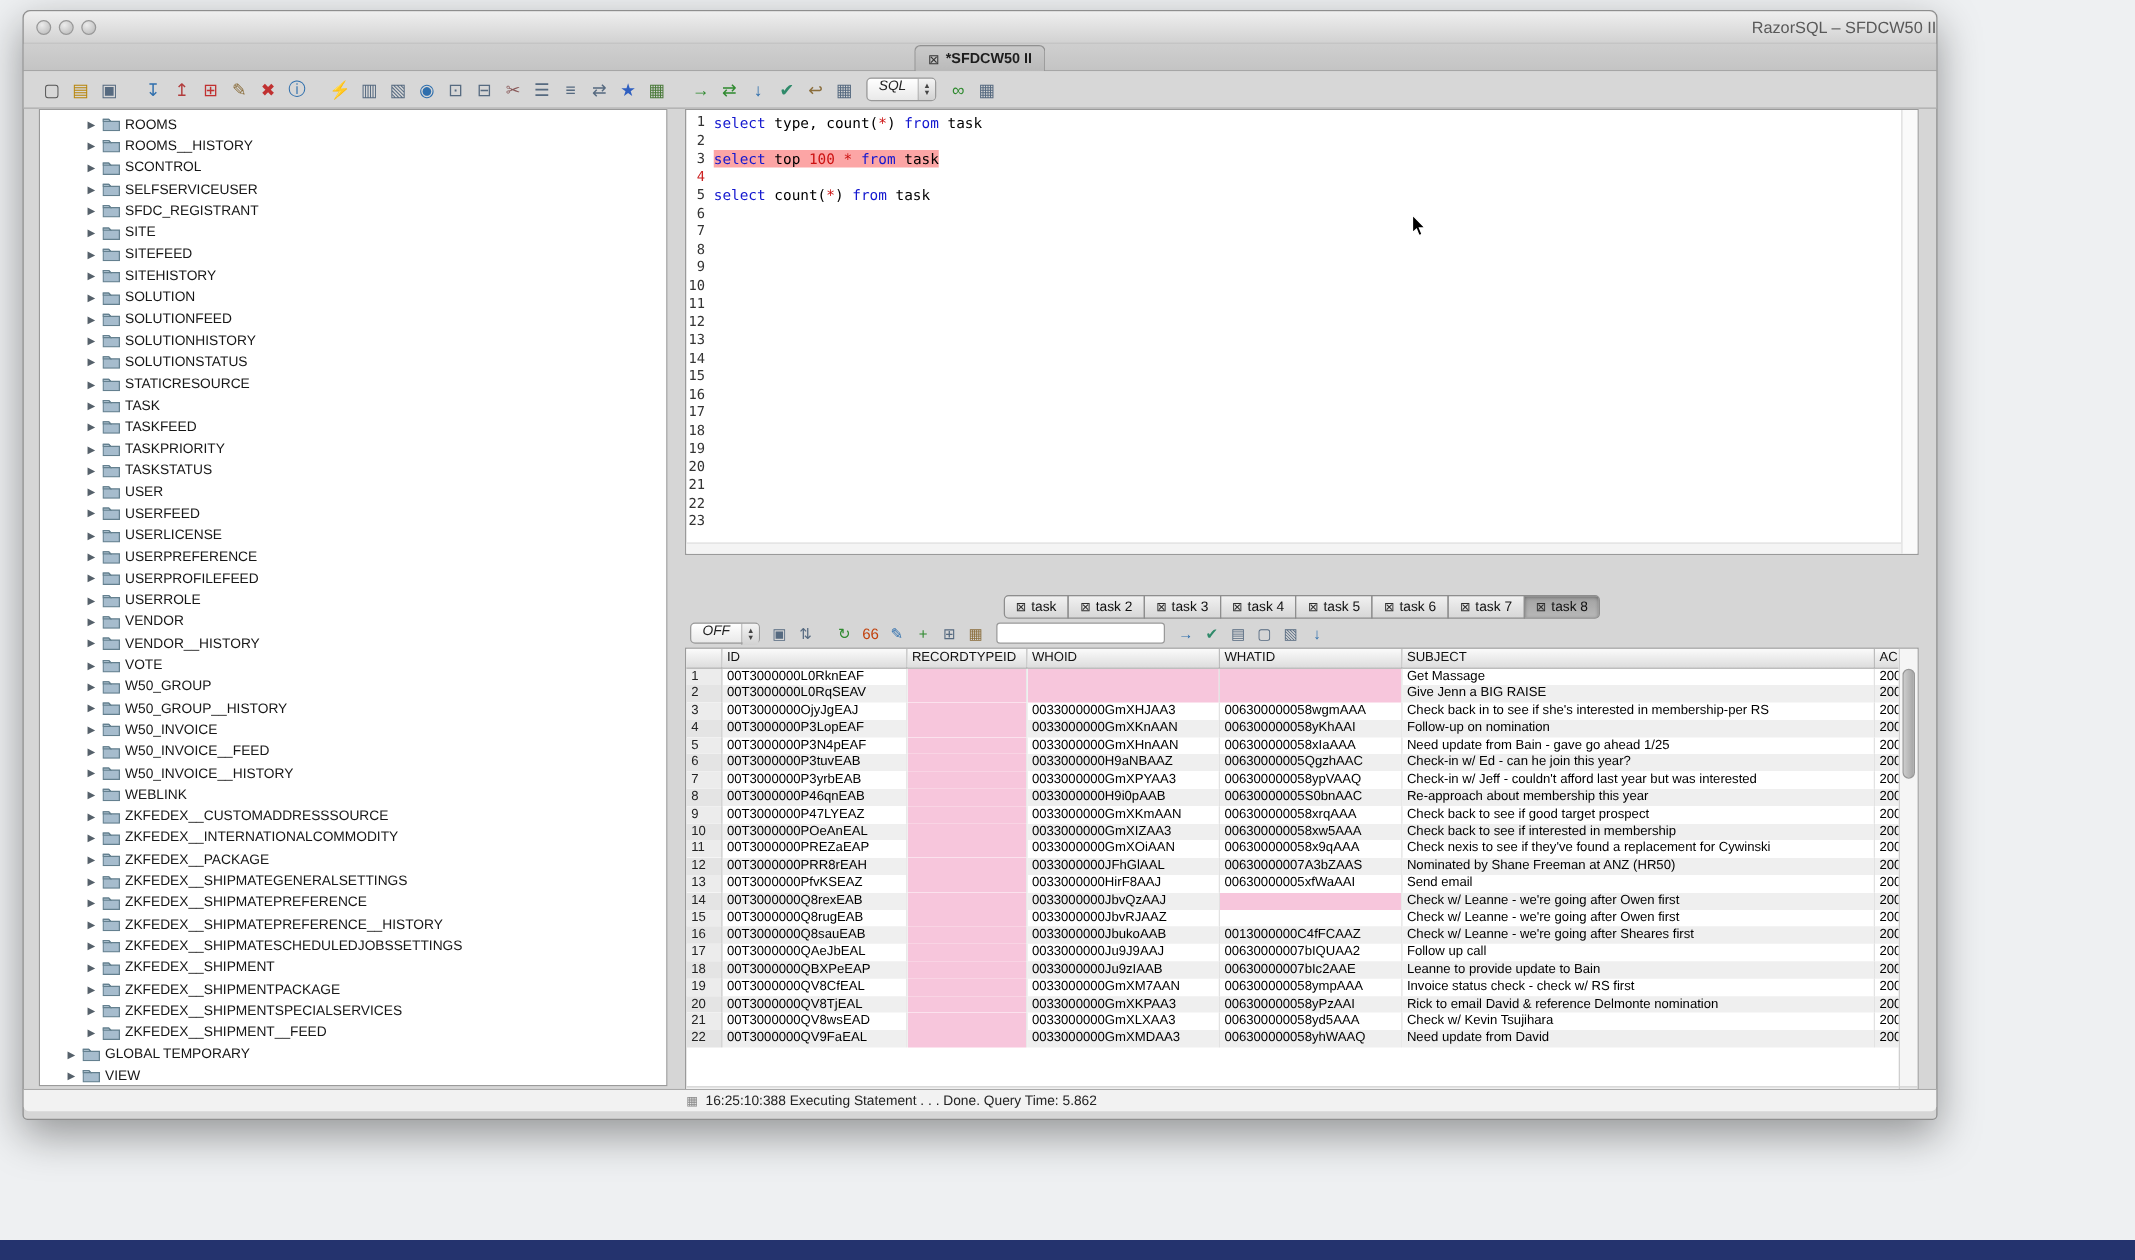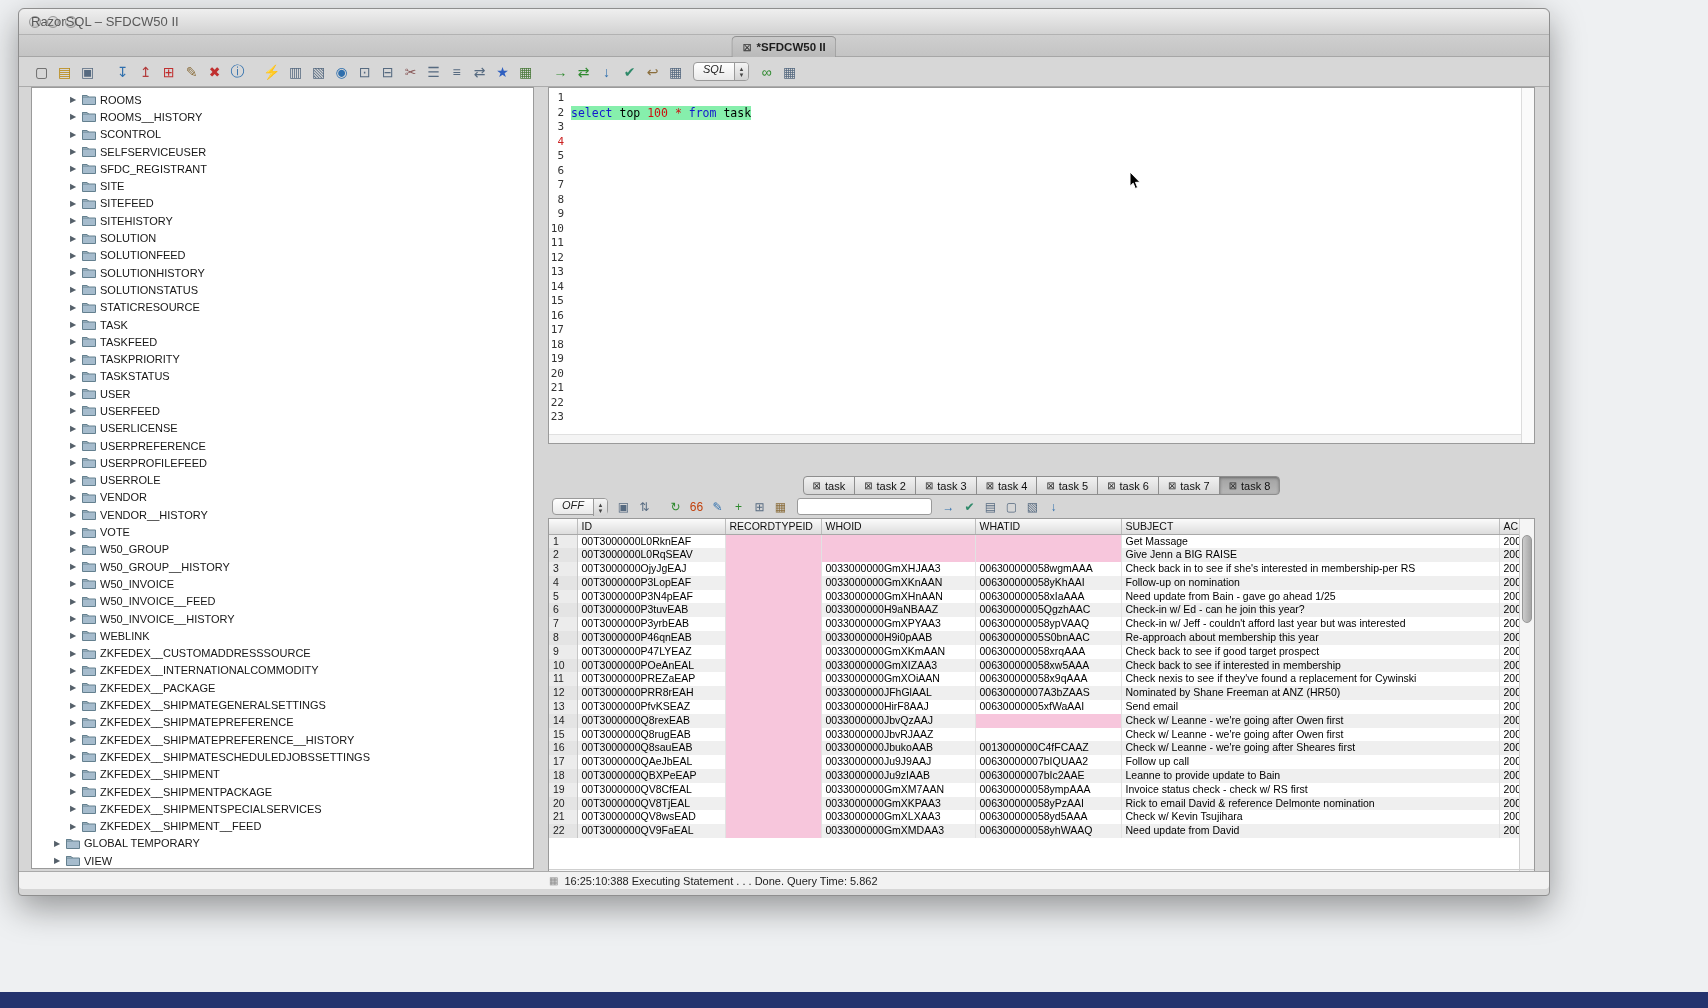--- a/index.html
+++ b/index.html
@@ -7,21 +7,21 @@
   body{background:#eef0f2;font-family:"Liberation Sans",sans-serif;overflow:hidden;position:relative;}
   .desktop-strip{position:absolute;left:0;bottom:0;width:100%;height:16px;background:#24336e;}
   .window{position:absolute;left:18px;top:8px;width:1532px;height:888px;background:#d6d6d6;border:1px solid #8e8e8e;
     border-radius:6px 6px 4px 4px;box-shadow:0 12px 34px rgba(0,0,0,.38);}
   
   .titlebar{position:absolute;left:0;top:0;right:0;height:26px;background:linear-gradient(#efefef,#d2d2d2);
     border-bottom:1px solid #b2b2b2;border-radius:6px 6px 0 0;}
   .lights{position:absolute;left:10px;top:7px;display:flex;gap:6px;}
   .light{width:12px;height:12px;border-radius:50%;background:radial-gradient(circle at 35% 30%,#ececec,#b6b6b6);
     border:1px solid #979797;display:inline-block;}
-  .title{position:absolute;left:12px;right:0;top:5px;text-align:left;font-size:13px;color:#595959;}
+  .title{position:absolute;left:0;right:0;top:5px;text-align:right;font-size:13px;color:#595959;}
   
   .tabstrip{position:absolute;left:0;top:26px;right:0;height:22px;background:linear-gradient(#cfcfcf,#c4c4c4);border-bottom:1px solid #a6a6a6;}
   .doctab{position:absolute;left:50%;transform:translateX(-50%);bottom:-1px;height:21px;padding:0 10px;display:flex;align-items:center;gap:5px;
     background:linear-gradient(#cacaca,#b9b9b9);border:1px solid #919191;border-bottom:none;border-radius:5px 5px 0 0;
     font-size:11.5px;font-weight:bold;color:#1d1d1d;}
   .doctab .closebox{font-size:11px;color:#333;font-weight:normal;}
   
   .toolbar{position:absolute;left:0;top:48px;right:0;height:30px;background:#d7d7d7;border-bottom:1px solid #ababab;
     display:flex;align-items:center;padding:0 12px;}
   .tb-group,.rt-group{display:inline-flex;align-items:center;gap:2px;}
@@ -43,21 +43,21 @@
   .right-pane{position:absolute;left:529px;right:14px;top:78px;bottom:26px;}
   .editor-box{position:absolute;left:0;right:0;top:0;height:357px;background:#fff;border:1px solid #9a9a9a;display:flex;overflow:hidden;}
   .gutter{width:18px;padding-top:3px;font-family:"DejaVu Sans Mono",monospace;font-size:11px;color:#333;text-align:right;flex:0 0 auto;}
   .gut-n{height:14.5px;line-height:14.5px;padding-right:3px;}
   .gut-n.cur{color:#cc2222;}
   .code{flex:1;padding-top:3px;padding-left:4px;font-family:"DejaVu Sans Mono",monospace;font-size:11.5px;color:#000;overflow:hidden;position:relative;}
   .code-line{height:14.5px;line-height:14.5px;white-space:pre;}
   .tk-kw{color:#1317cf;}
   .tk-rd{color:#cc1111;}
   .tk-pl{color:#000;}
-  .sel{background:#86efac;}
+  .sel{background:#fca5a5;}
   .editor-vscroll{width:13px;border-left:1px solid #dcdcdc;background:#fafafa;flex:0 0 auto;}
   .editor-hscroll{position:absolute;left:0;right:13px;bottom:0;height:9px;background:#f4f4f4;border-top:1px solid #e0e0e0;}
   .editor-status{position:absolute;left:0;right:0;top:357px;height:17px;background:linear-gradient(#d9d9d9,#c7c7c7);
     border:1px solid #a5a5a5;border-top:none;display:flex;align-items:center;justify-content:center;gap:16px;font-size:10.5px;color:#1e1e1e;}
   
   .results-tabs{position:absolute;left:0;right:0;top:386px;height:22px;display:flex;align-items:flex-end;justify-content:center;}
   .rtab{height:19px;padding:0 9px;display:flex;align-items:center;gap:4px;font-size:11px;color:#101010;
     background:linear-gradient(#f1f1f1,#d7d7d7);border:1px solid #8e8e8e;margin-left:-1px;cursor:default;}
   .rtab:first-child{border-radius:4px 0 0 4px;margin-left:0;}
   .rtab:last-child{border-radius:0 4px 4px 0;}
@@ -550,23 +550,25 @@
           <div class="gut-n">16</div>
           <div class="gut-n">17</div>
           <div class="gut-n">18</div>
           <div class="gut-n">19</div>
           <div class="gut-n">20</div>
           <div class="gut-n">21</div>
           <div class="gut-n">22</div>
           <div class="gut-n">23</div>
         </div>
       <div class="code">
+          <div class="code-line"><span><span class="tk-kw">select</span><span class="tk-pl"> type, count(</span><span class="tk-rd">*</span><span class="tk-pl">) </span><span class="tk-kw">from</span><span class="tk-pl"> task</span></span></div>
           <div class="code-line"></div>
           <div class="code-line"><span class="sel"><span class="tk-kw">select</span><span class="tk-pl"> top </span><span class="tk-rd">100</span><span class="tk-pl"> </span><span class="tk-rd">*</span><span class="tk-pl"> </span><span class="tk-kw">from</span><span class="tk-pl"> task</span></span></div>
           <div class="code-line"></div>
+          <div class="code-line"><span><span class="tk-kw">select</span><span class="tk-pl"> count(</span><span class="tk-rd">*</span><span class="tk-pl">) </span><span class="tk-kw">from</span><span class="tk-pl"> task</span></span></div>
           <div class="code-line"></div>
           <div class="code-line"></div>
           <div class="code-line"></div>
           <div class="code-line"></div>
           <div class="code-line"></div>
           <div class="code-line"></div>
           <div class="code-line"></div>
           <div class="code-line"></div>
           <div class="code-line"></div>
           <div class="code-line"></div>

